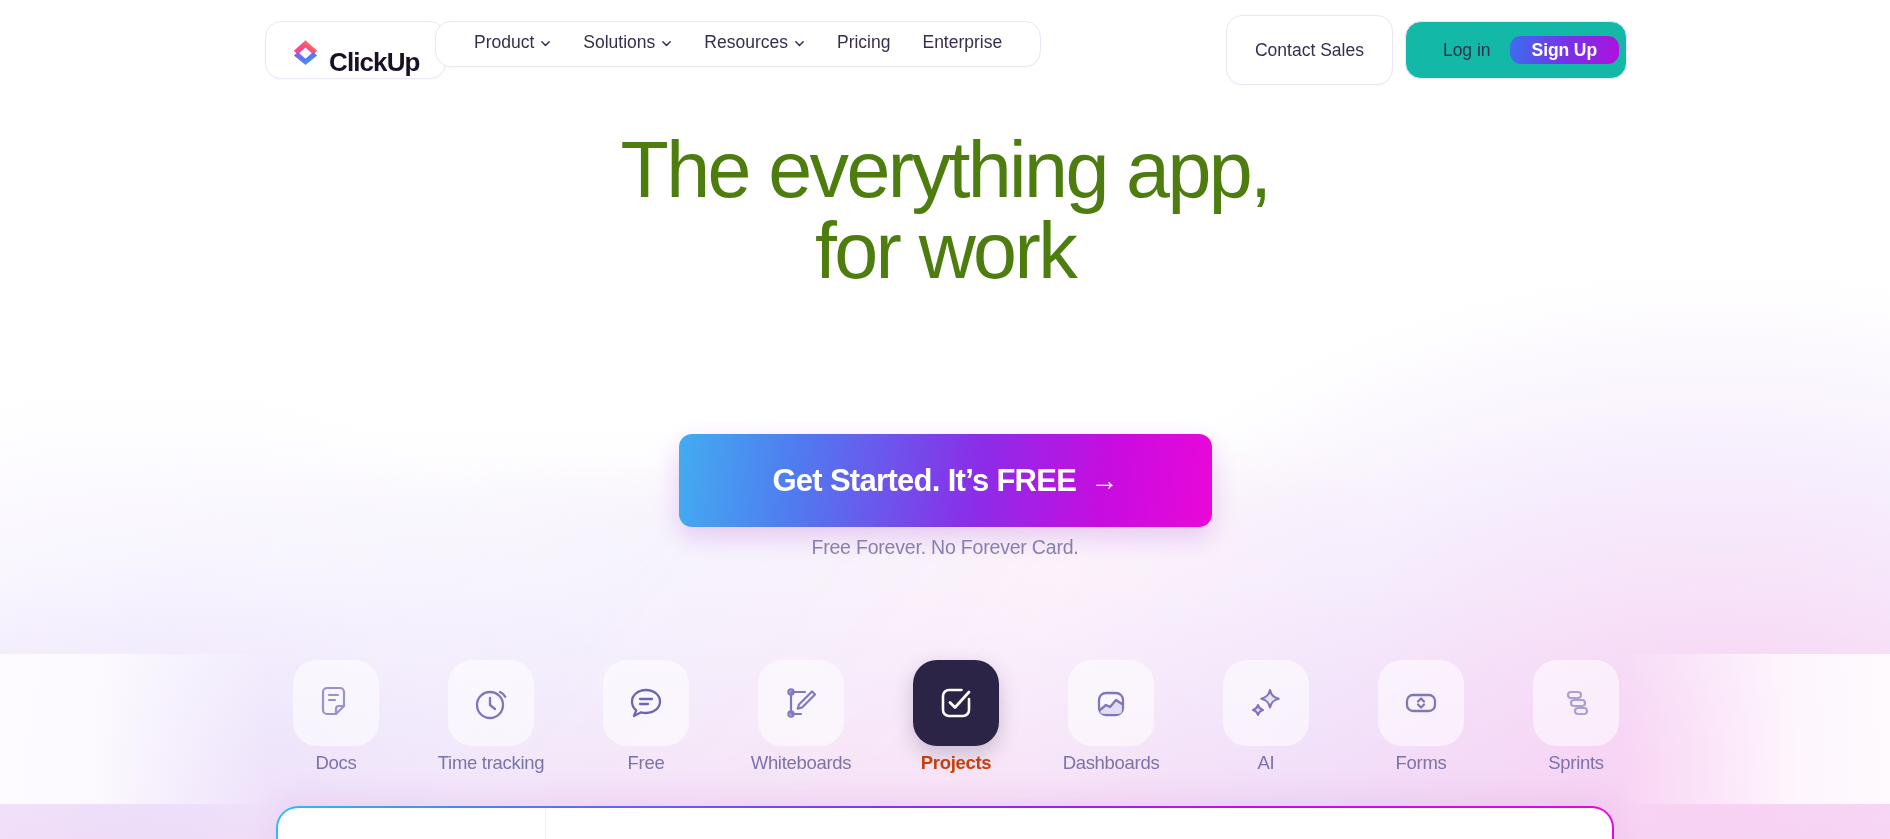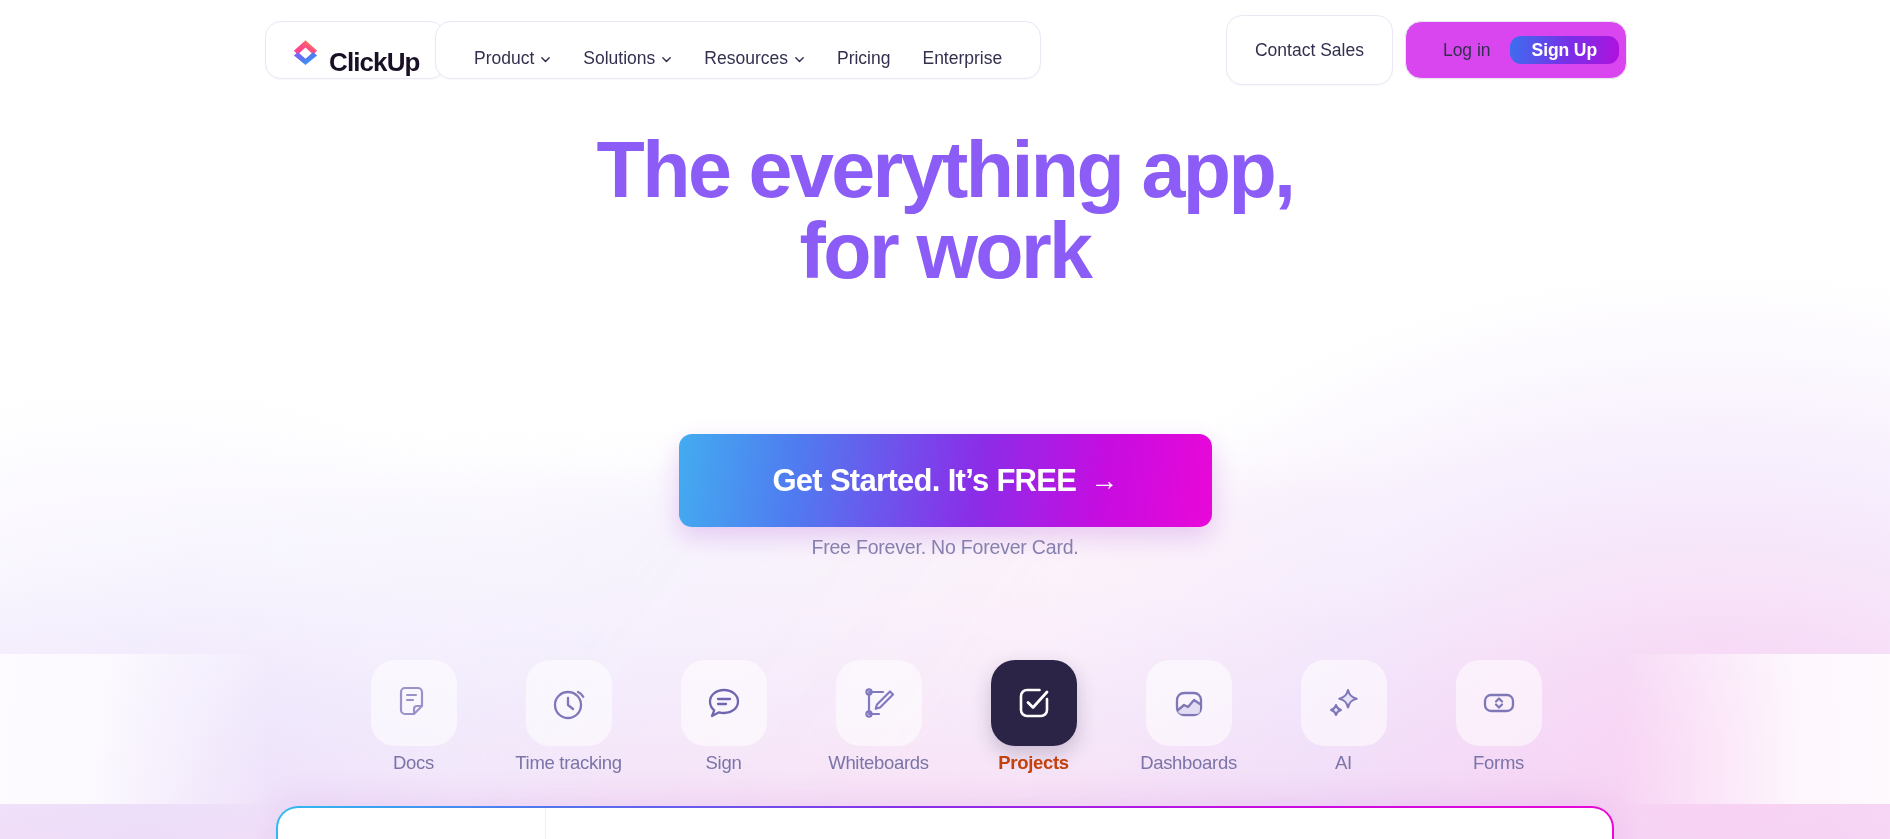--- a/index.html
+++ b/index.html
@@ -99,23 +99,23 @@
     color: #1a1025;
     line-height: 1;
     white-space: nowrap;
     margin-top: 24px;
   }
 
   .nav-pill {
     position: absolute;
     left: 435px;
     top: 21px;
-    height: 58px;
-    display: flex;
-    align-items: flex-end;
+    height: 46px;
+    display: flex;
+    align-items: flex-start;
     gap: 0;
     padding: 0 22px;
     background: #ffffff;
     border: 1px solid #ebe7f7;
     border-radius: 16px;
     box-shadow: 0 1px 2px rgba(40,30,80,0.03);
   }
   .nav-item {
     display: flex;
     align-items: center;
@@ -157,21 +157,21 @@
     white-space: nowrap;
     cursor: pointer;
     box-shadow: 0 1px 2px rgba(40,30,80,0.03);
   }
   .auth-pill {
     height: 58px;
     display: flex;
     align-items: center;
     gap: 4px;
     padding: 0 7px 0 22px;
-    background: #d946ef;
+    background: #14b8a6;
     border: 1px solid #ebe7f7;
     border-radius: 16px;
     box-shadow: 0 1px 2px rgba(40,30,80,0.03);
   }
   .login-link {
     font-size: 17.5px;
     color: #32304e;
     padding: 0 15px;
     white-space: nowrap;
     cursor: pointer;
@@ -198,24 +198,24 @@
     position: absolute;
     top: 0; left: 0; right: 0;
     z-index: 20;
     text-align: center;
   }
   .headline {
     position: absolute;
     top: 130px;
     left: 0; right: 0;
     font-size: 79px;
-    font-weight: 700;
+    font-weight: 400;
     line-height: 1.02;
     letter-spacing: -2.6px;
-    color: #8b5cf6;
+    color: #4d7c0f;
   }
   .headline .l2 { display: block; }
 
   .subhead {
     position: absolute;
     top: 327px;
     left: 0; right: 0;
     font-size: 28.5px;
     line-height: 1.32;
     color: #2a2447;
@@ -491,21 +491,21 @@
       <div class="rail-label">Time tracking</div>
     </div>
 
     <div class="rail-item">
       <div class="rail-tile">
         <svg class="ic" viewBox="0 0 44 44">
           <path d="M22 9c8 0 14 5 14 11.5 0 6.5-6 11.5-14 11.5-1.7 0-3.4-.2-4.9-.7L10 35l2.2-5.6C9.6 27.2 8 24 8 20.5 8 14 14 9 22 9z" fill="none" stroke="#6f66b0" stroke-width="2.3" stroke-linejoin="round"></path>
           <path d="M16 18h12M16 23h8" stroke="#6f66b0" stroke-width="2.3" stroke-linecap="round"></path>
         </svg>
       </div>
-      <div class="rail-label">Sign</div>
+      <div class="rail-label">Free</div>
     </div>
 
     <div class="rail-item">
       <div class="rail-tile">
         <svg class="ic" viewBox="0 0 44 44">
           <path d="M12 13v18" stroke="#8079c0" stroke-width="2.2" stroke-linecap="round"></path>
           <path d="M12 11h14M12 33h10" stroke="#8079c0" stroke-width="2.2" stroke-linecap="round"></path>
           <circle cx="12" cy="11" r="2.6" fill="none" stroke="#8079c0" stroke-width="2.2"></circle>
           <circle cx="12" cy="33" r="2.6" fill="none" stroke="#8079c0" stroke-width="2.2"></circle>
           <path d="M33 10.5l3 3-13 13-4.3 1.3 1.3-4.3z" fill="none" stroke="#8079c0" stroke-width="2.2" stroke-linejoin="round"></path>
@@ -548,20 +548,30 @@
     <div class="rail-item">
       <div class="rail-tile">
         <svg class="ic" viewBox="0 0 44 44">
           <rect x="8" y="14" width="28" height="16" rx="6" fill="none" stroke="#7f77b8" stroke-width="2.3"></rect>
           <path d="M19 20.5l3-3 3 3M19 23.5l3 3 3-3" fill="none" stroke="#7f77b8" stroke-width="2.3" stroke-linecap="round" stroke-linejoin="round"></path>
         </svg>
       </div>
       <div class="rail-label">Forms</div>
     </div>
 
+    <div class="rail-item">
+      <div class="rail-tile">
+        <svg class="ic" viewBox="0 0 44 44">
+          <rect x="14" y="11" width="13" height="6" rx="3" fill="none" stroke="#a9a2d2" stroke-width="2.2"></rect>
+          <rect x="17" y="19" width="14" height="6" rx="3" fill="none" stroke="#a9a2d2" stroke-width="2.2"></rect>
+          <rect x="21" y="27" width="12" height="6" rx="3" fill="none" stroke="#a9a2d2" stroke-width="2.2"></rect>
+        </svg>
+      </div>
+      <div class="rail-label">Sprints</div>
+    </div>
 
   </div>
   <div class="rail-fade-l"></div>
   <div class="rail-fade-r"></div>
 </div>
 
 <div class="panel">
   <div class="panel-inner">
     <div class="panel-sidebar"></div>
     <div class="panel-body"></div>

